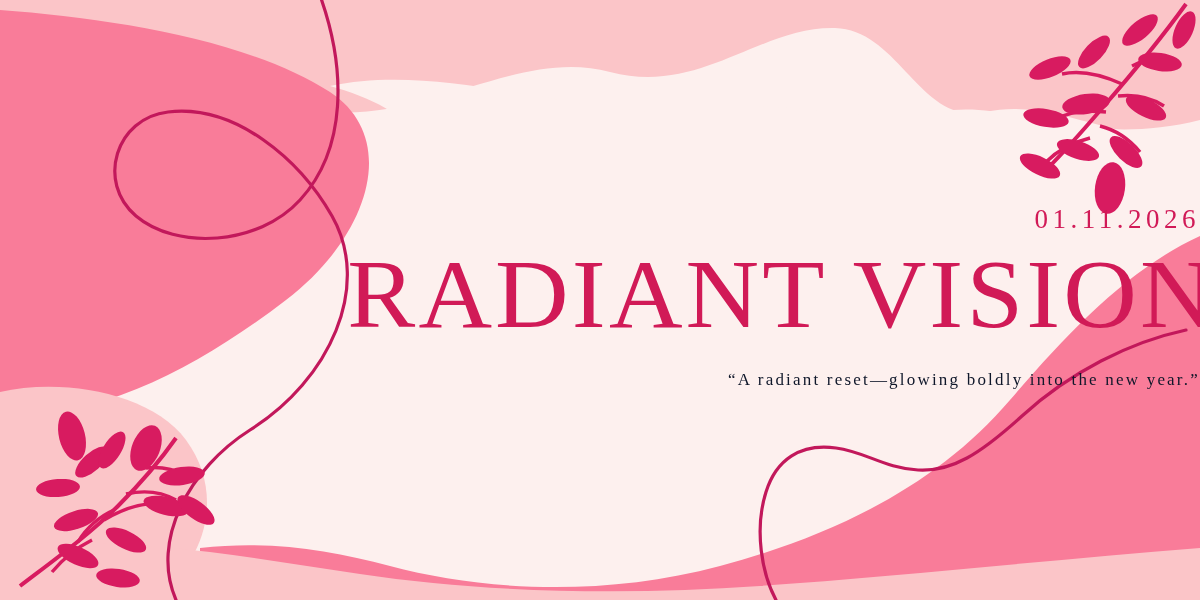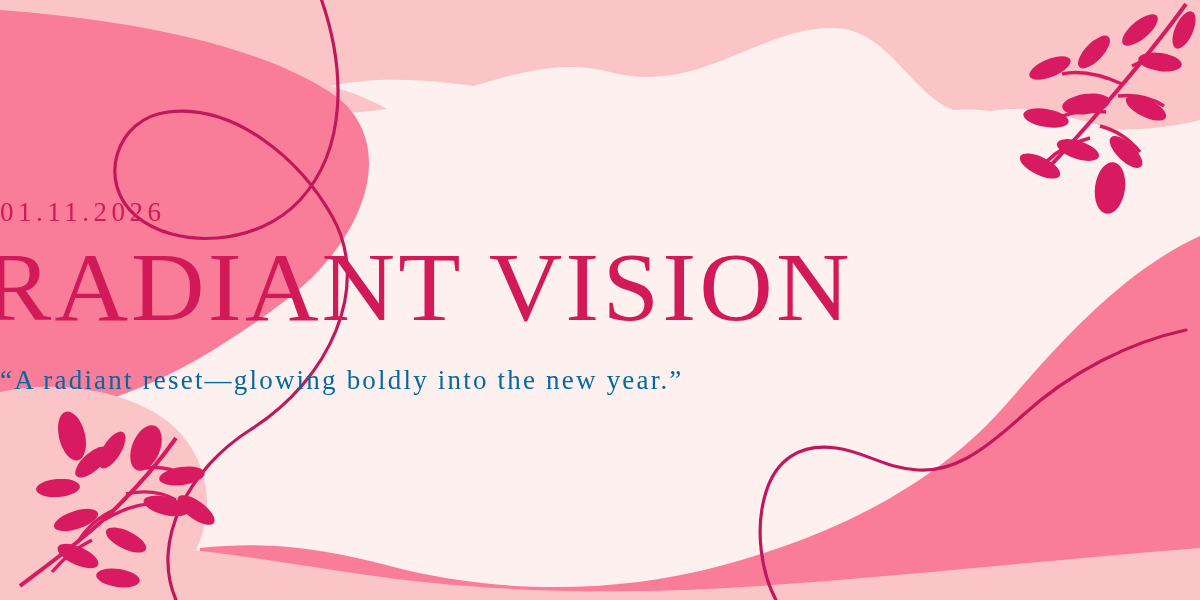--- a/index.html
+++ b/index.html
@@ -21,21 +21,21 @@
     inset: 0;
     width: 1200px;
     height: 600px;
     display: block;
   }
   .content {
     position: absolute;
     inset: 0;
     display: flex;
     flex-direction: column;
-    align-items: flex-start;
+    align-items: flex-end;
     justify-content: center;
     text-align: center;
     z-index: 5;
     pointer-events: none;
   }
   .content > * { pointer-events: auto; }
 
   .event-date {
     font-family: "Liberation Serif", "DejaVu Serif", serif;
     font-size: 27px;
@@ -51,24 +51,24 @@
     line-height: 0.96;
     letter-spacing: 3px;
     color: #d11a57;
     margin: 0 0 10px 0;
     font-weight: 400;
     white-space: nowrap;
     transform: scaleX(1.04);
   }
   .tagline {
     font-family: "Liberation Serif", "DejaVu Serif", serif;
-    font-size: 27px;
+    font-size: 17px;
     line-height: 1.55;
     letter-spacing: 2.2px;
-    color: #0369a1;
+    color: #0f172a;
     margin: 16px 0 0 0;
     max-width: 810px;
   }
 </style>
 </head>
 <body>
 
 <div id="banner">
 
   <svg id="bg-art" viewBox="0 0 1200 600" preserveAspectRatio="none">

